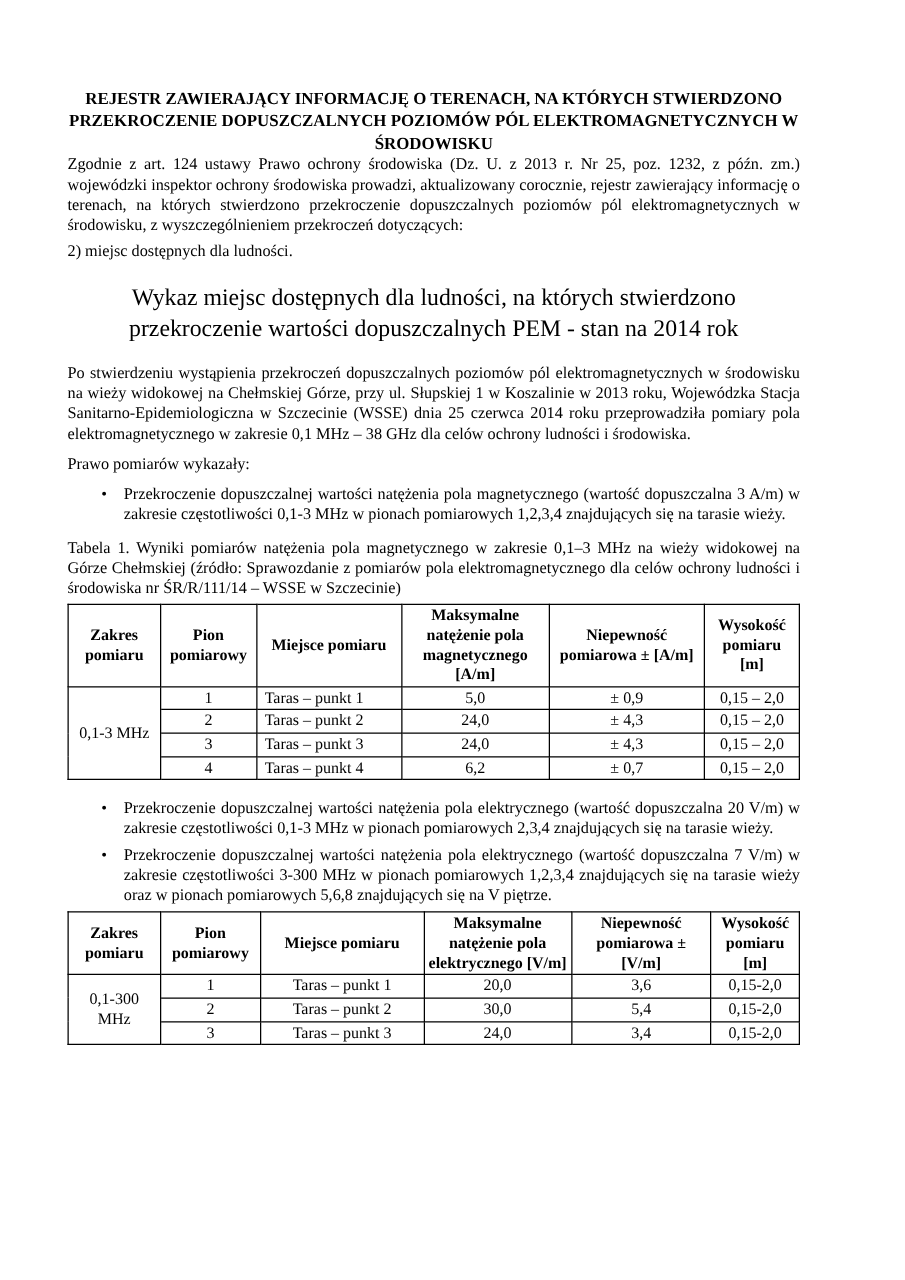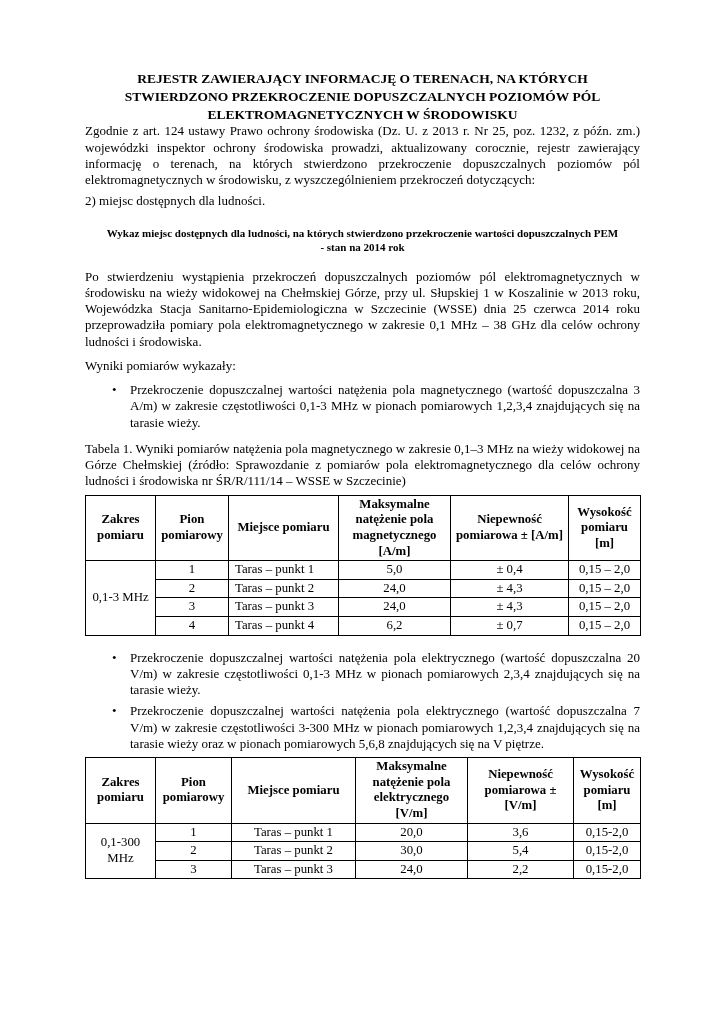--- a/index.html
+++ b/index.html
@@ -1,35 +1,35 @@
 <!DOCTYPE html>
 <html><head>
 <meta charset="utf-8">
 <style>
   * { box-sizing: border-box; }
   html, body { margin: 0; padding: 0; background: #ffffff; }
   .page {
     width: 724px; height: 1024px; margin: 0 auto; background: #ffffff;
     font-family: "Liberation Serif", "DejaVu Serif", serif;
     color: #000; overflow: hidden;
-    padding: 70px 84px 0 85px;
+    padding: 70px 84px 0 54px;
     font-size: 13px; line-height: 1.25;
   }
   .doc-title {
     font-size: 13.5px; font-weight: bold; text-align: center;
     margin: 0; line-height: 1.32;
   }
   .para { margin: 0; }
   .justify { text-align: justify; }
   .mt-para1 { }
   .mt-body  { margin-top: 14px; }
   .mt-lead  { margin-top: 8px; }
   .list-line { margin: 5px 0 0 0; }
   .section-heading {
-    font-size: 11px; font-weight: bold; text-align: center;
+    font-size: 19px; font-weight: normal; text-align: center;
     margin: 16px 20px 0; line-height: 1.32;
   }
   .bullet { display: flex; margin: 8px 0 0 27px; }
   .bullet.first-after-table { margin-top: 14px; }
   .bullet + .bullet { margin-top: 5px; }
   .bullet .dot { flex: 0 0 18px; }
   .bullet .btext { flex: 1; text-align: justify; }
   .caption { text-align: justify; margin: 10px 0 0 0; }
   .caption.second { margin-top: 13px; }
   table.t { border-collapse: collapse; width: 100%; margin-top: 5px; font-size: 12.8px; table-layout: fixed; }
@@ -48,21 +48,21 @@
   <h1 class="doc-title">REJESTR ZAWIERAJĄCY INFORMACJĘ O TERENACH, NA KTÓRYCH STWIERDZONO PRZEKROCZENIE DOPUSZCZALNYCH POZIOMÓW PÓL ELEKTROMAGNETYCZNYCH W ŚRODOWISKU</h1>
 
   <p class="para justify mt-para1">Zgodnie z art. 124 ustawy Prawo ochrony środowiska (Dz. U. z 2013 r. Nr 25, poz. 1232, z późn. zm.) wojewódzki inspektor ochrony środowiska prowadzi, aktualizowany corocznie, rejestr zawierający informację o terenach, na których stwierdzono przekroczenie dopuszczalnych poziomów pól elektromagnetycznych w środowisku, z wyszczególnieniem przekroczeń dotyczących:</p>
 
   <p class="para list-line">2) miejsc dostępnych dla ludności.</p>
 
   <h2 class="section-heading">Wykaz miejsc dostępnych dla ludności, na których stwierdzono przekroczenie wartości dopuszczalnych PEM - stan na 2014 rok</h2>
 
   <p class="para justify mt-body">Po stwierdzeniu wystąpienia przekroczeń dopuszczalnych poziomów pól elektromagnetycznych w środowisku na wieży widokowej na Chełmskiej Górze, przy ul. Słupskiej 1 w Koszalinie w 2013 roku, Wojewódzka Stacja Sanitarno-Epidemiologiczna w Szczecinie (WSSE) dnia 25 czerwca 2014 roku przeprowadziła pomiary pola elektromagnetycznego w zakresie 0,1 MHz – 38 GHz dla celów ochrony ludności i środowiska.</p>
 
-  <p class="para mt-lead">Wyniki pomiarów wykazały:</p>
+  <p class="para mt-lead">Prawo pomiarów wykazały:</p>
 
   <div class="bullet">
     <span class="dot">•</span>
     <span class="btext">Przekroczenie dopuszczalnej wartości natężenia pola magnetycznego (wartość dopuszczalna 3 A/m) w zakresie częstotliwości 0,1-3 MHz w pionach pomiarowych 1,2,3,4 znajdujących się na tarasie wieży.</span>
   </div>
 
   <p class="caption">Tabela 1. Wyniki pomiarów natężenia pola magnetycznego w  zakresie 0,1–3 MHz na wieży widokowej na Górze Chełmskiej (źródło: Sprawozdanie z pomiarów pola elektromagnetycznego dla celów ochrony ludności i środowiska nr ŚR/R/111/14 – WSSE w Szczecinie)</p>
 
   <table class="t t1">
     <colgroup>
@@ -82,21 +82,21 @@
         <th>Niepewność pomiarowa ± [A/m]</th>
         <th>Wysokość pomiaru [m]</th>
       </tr>
     </thead>
     <tbody id="t1-body">
         <tr>
           <td rowspan="4">0,1-3 MHz</td>
           <td class="c-pion">1</td>
           <td class="c-miejsce">Taras – punkt 1</td>
           <td class="c-value">5,0</td>
-          <td class="c-uncertainty">± 0,4</td>
+          <td class="c-uncertainty">± 0,9</td>
           <td class="c-height">0,15 – 2,0</td>
         </tr>
         <tr>
           <td class="c-pion">2</td>
           <td class="c-miejsce">Taras – punkt 2</td>
           <td class="c-value">24,0</td>
           <td class="c-uncertainty">± 4,3</td>
           <td class="c-height">0,15 – 2,0</td>
         </tr>
         <tr>
@@ -158,19 +158,19 @@
           <td class="c-pion">2</td>
           <td class="c-miejsce">Taras – punkt 2</td>
           <td class="c-value">30,0</td>
           <td class="c-uncertainty">5,4</td>
           <td class="c-height">0,15-2,0</td>
         </tr>
         <tr>
           <td class="c-pion">3</td>
           <td class="c-miejsce">Taras – punkt 3</td>
           <td class="c-value">24,0</td>
-          <td class="c-uncertainty">2,2</td>
+          <td class="c-uncertainty">3,4</td>
           <td class="c-height">0,15-2,0</td>
         </tr>
       </tbody>
   </table>
 
 </div>
 
 </body></html>

